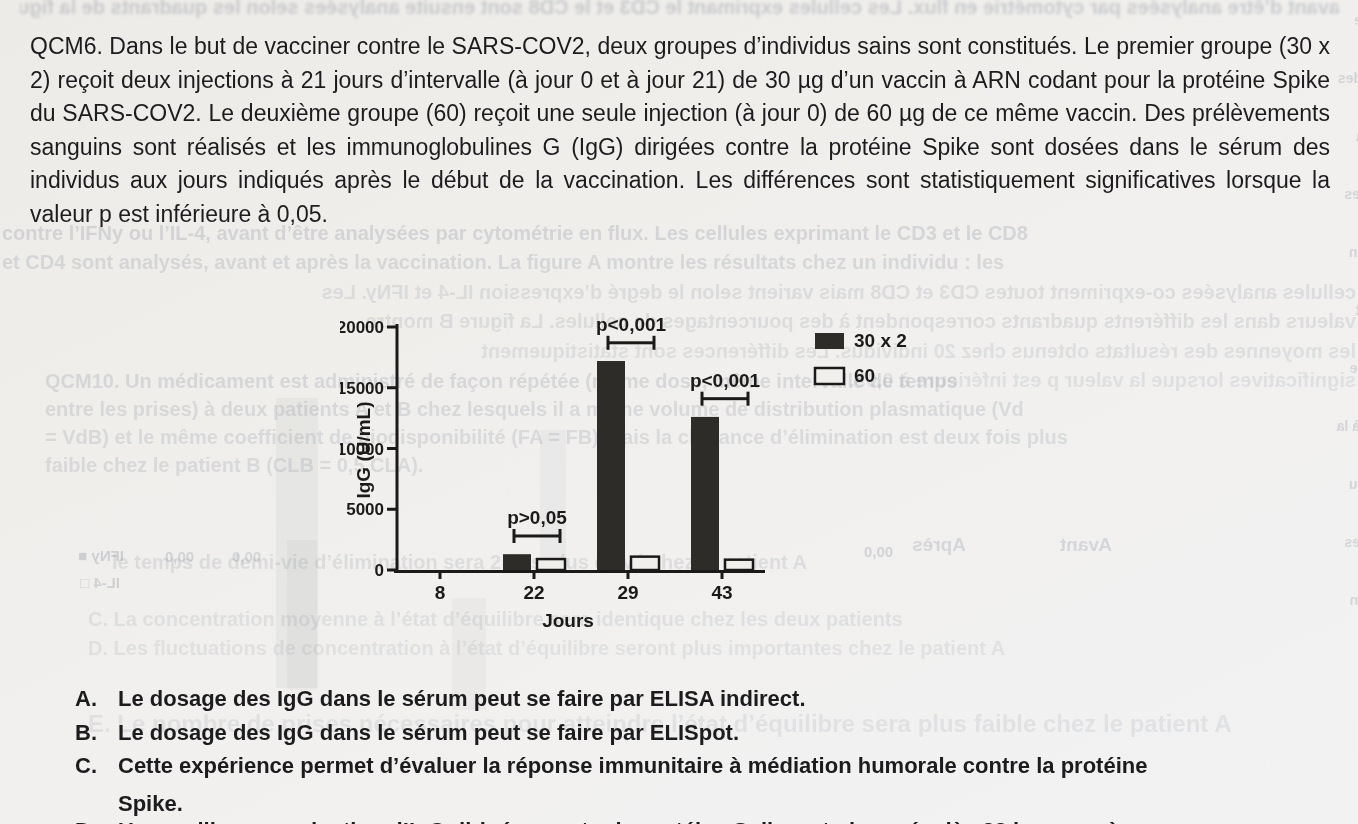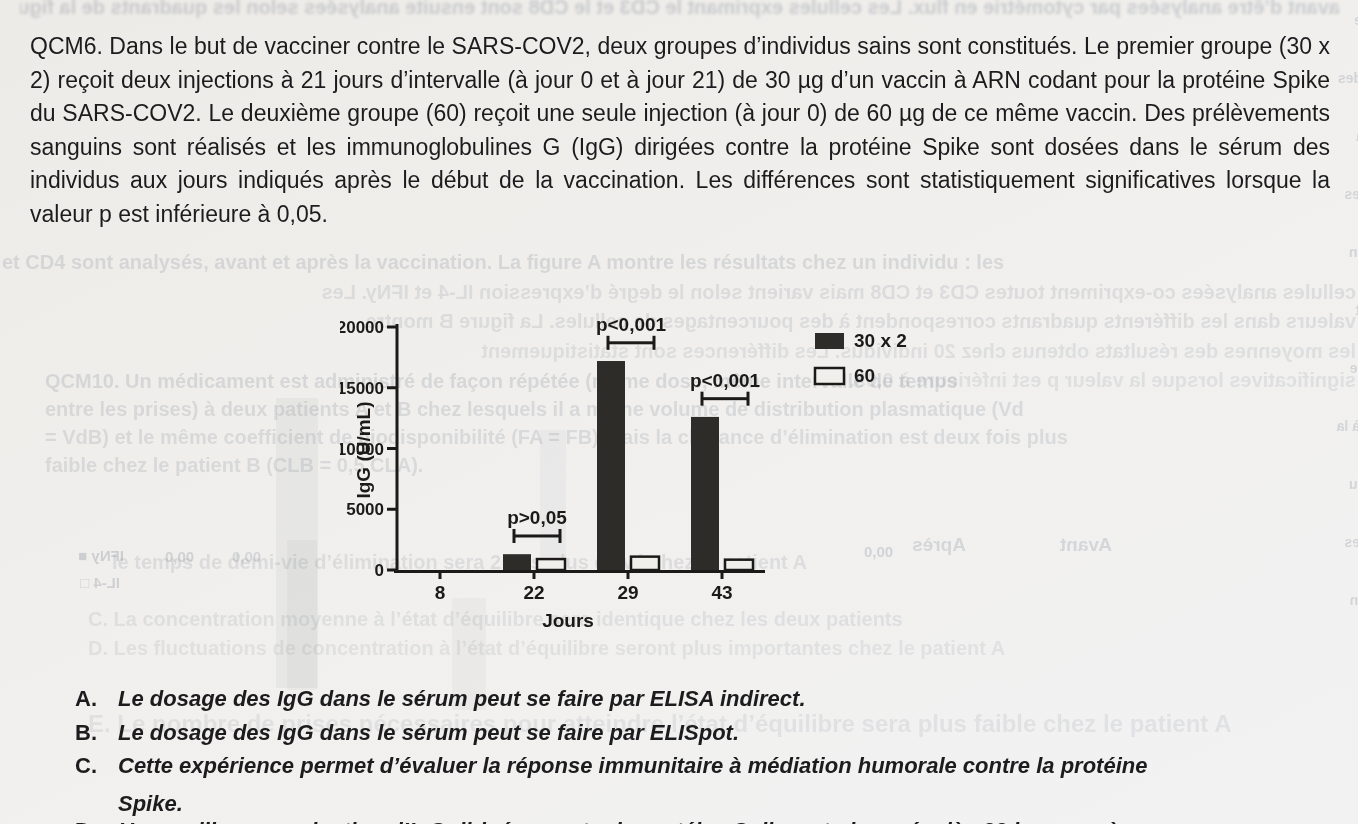--- a/index.html
+++ b/index.html
@@ -30,33 +30,34 @@
     position:absolute;left:30px;top:30px;width:1300px;
     font-size:23px;font-weight:normal;line-height:33.6px;
     text-align:justify;text-align-last:left;
     color:#1c1c1e;
   }
   .chart{position:absolute;left:340px;top:295px;width:650px;height:350px;}
   .chart svg{display:block;width:650px;height:350px;}
   .answers{position:absolute;left:75px;top:0;width:1280px;}
   .answer-row{position:absolute;left:0;font-size:22px;font-weight:bold;line-height:38px;color:#1c1c1e;}
   .answer-letter{display:inline-block;width:43px;vertical-align:top;}
-  .answer-text{display:inline-block;max-width:1078px;vertical-align:top;font-style:italic;}
+  .answer-text{display:inline-block;max-width:1078px;vertical-align:top;}
 </style>
 </head>
 <body>
 
 <div class="page">
 
   <div class="ghost-layer" id="ghost-layer">
       <div class="ghost-band" style="left: 276px; top: 398px; width: 42px; height: 290px; opacity: 0.09;"></div>
       <div class="ghost-band" style="left: 287px; top: 540px; width: 30px; height: 150px; opacity: 0.07;"></div>
       <div class="ghost-band" style="left: 452px; top: 598px; width: 34px; height: 112px; opacity: 0.07;"></div>
       <div class="ghost-band" style="left: 540px; top: 430px; width: 26px; height: 130px; opacity: 0.06;"></div>
       <div class="ghost mir" style="left: 20px; top: -4px; width: 1320px; font-size: 20px; opacity: 0.3; filter: blur(1.5px);">avant d’être analysées par cytométrie en flux. Les cellules exprimant le CD3 et le CD8 sont ensuite analysées selon les quadrants de la figure A</div>
+      <div class="ghost" style="left: 2px; top: 222px; width: 1354px; font-size: 20px; opacity: 0.22;">contre l’IFNy ou l’IL-4, avant d’être analysées par cytométrie en flux. Les cellules exprimant le CD3 et le CD8</div>
       <div class="ghost" style="left: 2px; top: 251px; width: 1354px; font-size: 20px; opacity: 0.2;">et CD4 sont analysés, avant et après la vaccination. La figure A montre les résultats chez un individu : les</div>
       <div class="ghost mir" style="left: 2px; top: 281px; width: 1354px; font-size: 20px; opacity: 0.16;">cellules analysées co-expriment toutes CD3 et CD8 mais varient selon le degré d’expression IL-4 et IFNy. Les</div>
       <div class="ghost mir" style="left: 2px; top: 310px; width: 1354px; font-size: 20px; opacity: 0.16;">valeurs dans les différents quadrants correspondent à des pourcentages de cellules. La figure B montre</div>
       <div class="ghost mir" style="left: 2px; top: 340px; width: 1354px; font-size: 20px; opacity: 0.15;">les moyennes des résultats obtenus chez 20 individus. Les différences sont statistiquement</div>
       <div class="ghost mir" style="left: 420px; top: 369px; width: 936px; font-size: 20px; opacity: 0.14;">significatives lorsque la valeur p est inférieure à 0,05.</div>
       <div class="ghost" style="left: 45px; top: 370px; width: 1285px; font-size: 20px; opacity: 0.2;">QCM10. Un médicament est administré de façon répétée (même dose, même intervalle de temps</div>
       <div class="ghost" style="left: 45px; top: 398px; width: 1285px; font-size: 20px; opacity: 0.19;">entre les prises) à deux patients A et B chez lesquels il a même volume de distribution plasmatique (Vd</div>
       <div class="ghost" style="left: 45px; top: 426px; width: 1285px; font-size: 20px; opacity: 0.18;">= VdB) et le même coefficient de biodisponibilité (FA = FB) mais la clairance d’élimination est deux fois plus</div>
       <div class="ghost" style="left: 45px; top: 454px; width: 1285px; font-size: 20px; opacity: 0.18;">faible chez le patient B (CLB = 0,5 CLA).</div>
       <div class="ghost mir" style="left: 856px; top: 534px; width: 110px; font-size: 19px; opacity: 0.22;">Après</div>

